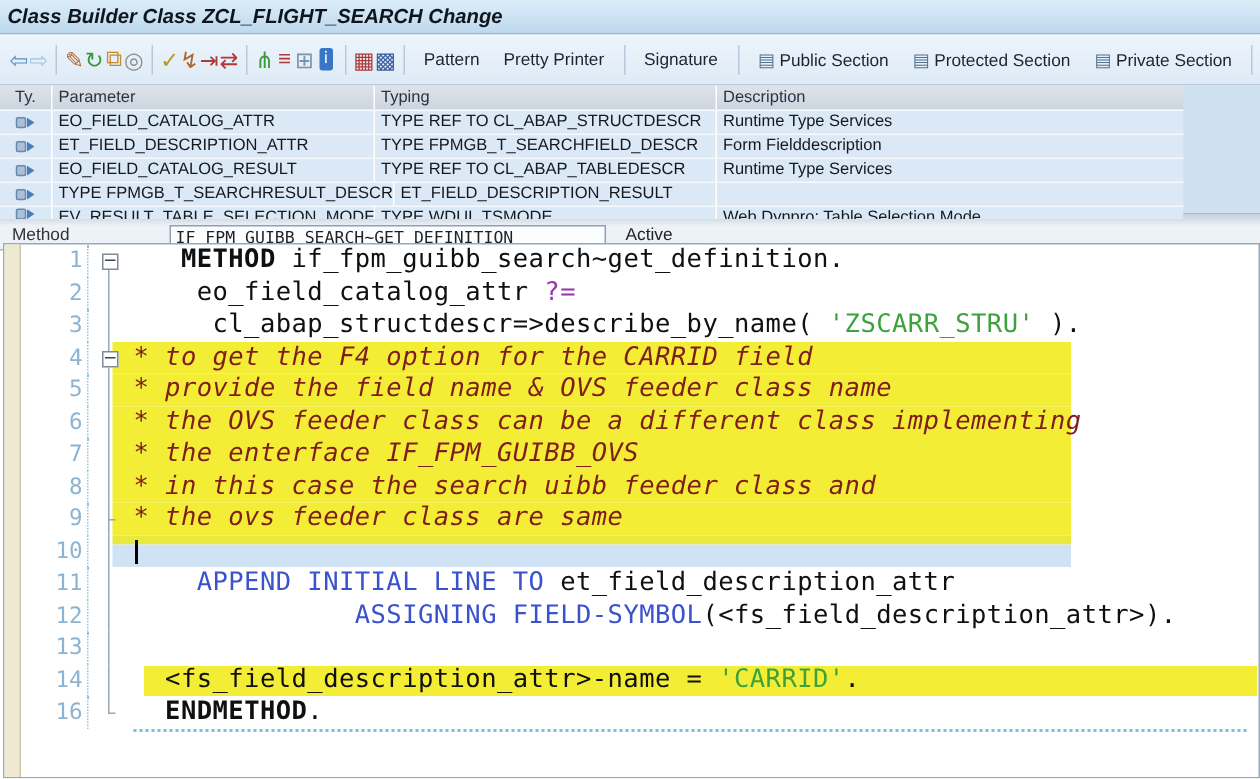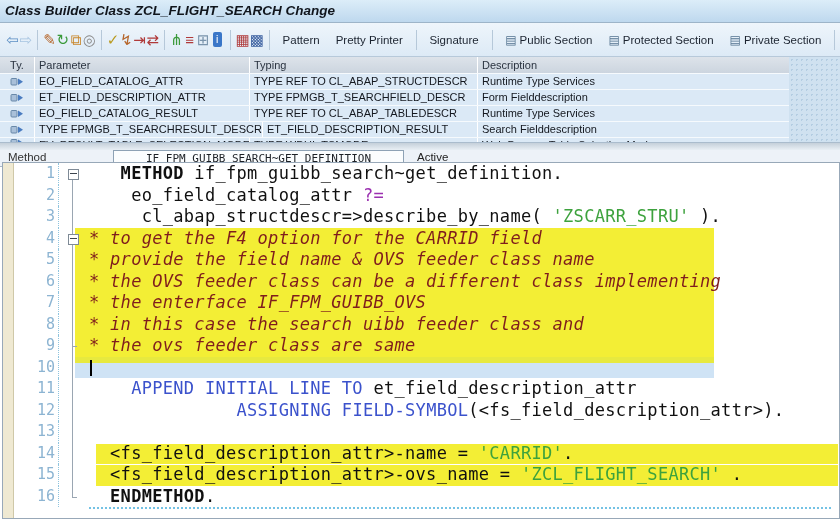--- a/index.html
+++ b/index.html
@@ -16,21 +16,21 @@
     background:linear-gradient(#eef5fb,#ddeaf6);border-bottom:1px solid #b7c9da;
     padding-left:6px;white-space:nowrap;}
   .tbicon{display:inline-block;width:21px;text-align:center;font-size:15px;cursor:pointer;}
   .tbicon.boxed{width:15px;height:15px;line-height:15px;font-size:11px;border-radius:2px;
     background:#3a76c8;color:#fff;margin:0 3px;}
   .tbsep{display:inline-block;width:1px;height:20px;background:#b6c8d9;margin:0 5px;}
   .tbtext{font-size:11.5px;color:#1c2430;padding:3px 8px;cursor:pointer;border-radius:2px;}
   .secicon{font-size:12px;color:#54738f;margin-right:3px;}
 
   
-  .tablewrap{height:85px;display:flex;background:#cfe1f0;border-bottom:1px solid #aabccd;}
+  .tablewrap{height:85px;display:flex;background:#cfe1f0;border-bottom:1px solid #aabccd;flex-direction:column;}
   .tbl{width:789px;flex:none;display:flex;flex-direction:column;overflow:hidden;}
   .thead{display:flex;height:16px;flex:none;background:linear-gradient(#dde3ea,#ccd5df);}
   .thead .cell{font-size:11px;color:#2a3340;line-height:16px;}
   .trow{display:flex;height:15px;flex:none;background:#dbe9f6;border-top:1px solid #f6fafd;cursor:pointer;}
   .trow.clipped{height:8px;overflow:hidden;}
   .cell{padding:0 4px;border-right:1px solid #fff;overflow:hidden;white-space:nowrap;
         font-size:11px;line-height:15px;color:#14181f;}
   .c0{width:30px;flex:none;padding:0 2px;display:flex;align-items:center;justify-content:center;}
   .c1{width:206px;flex:none;}
   .c2{width:219px;flex:none;}
@@ -39,21 +39,21 @@
     background-image:radial-gradient(#b4cde2 1px,transparent 1px);background-size:5px 5px;}
 
   
   .splitter{height:7px;background:linear-gradient(#c5d0da,#e9eff5);cursor:row-resize;}
 
   
   .methodbar{height:16px;position:relative;background:#edf2f8;border-bottom:1px solid #aab8c6;}
   .mlabel{position:absolute;left:8px;top:1px;font-size:11.5px;color:#333;}
   .minput{position:absolute;left:113px;top:0;width:283px;height:14px;
     border:1px solid #8ea2b5;background:#fbfdfe;color:#1d2126;
-    font-family:"DejaVu Sans Mono",monospace;font-size:11px;padding:0 3px;text-align:center;}
+    font-family:"DejaVu Sans Mono",monospace;font-size:11px;padding:0 3px;}
   .mstatus{position:absolute;left:417px;top:1px;font-size:11.5px;color:#222;}
 
   
   .editor{position:absolute;left:2px;top:162px;width:836px;height:355px;
     border:1px solid #98a8b8;background:#fff;display:flex;cursor:text;}
   .bpmargin{width:10px;flex:none;background:#efe9d2;border-right:1px solid #cfc8a8;cursor:pointer;}
   .lines{flex:1;position:relative;overflow:hidden;}
   .cl{position:relative;height:21.5px;display:flex;}
   .gutter{width:45px;flex:none;text-align:right;padding-right:3px;box-sizing:border-box;
     font-family:"DejaVu Sans Mono",monospace;font-size:15px;line-height:21.5px;color:#8cb4d2;
@@ -165,21 +165,20 @@
           </div>
           <div class="trow">
             <div class="cell c0">
               <svg class="pico" width="15" height="11" viewBox="0 0 15 11">
                 <rect x="1" y="2.5" width="6" height="6.5" rx="1" fill="#a9c0d9" stroke="#6888a8"></rect>
                 <path d="M8 2.5 L13 5.7 L8 9 Z" fill="#4a7cc0"></path>
               </svg>
             </div>
             <div class="cell c2">TYPE FPMGB_T_SEARCHRESULT_DESCR</div>
             <div class="cell c1">ET_FIELD_DESCRIPTION_RESULT</div>
-            <div class="cell c3">Search Fielddescription</div>
           </div>
           <div class="trow clipped">
             <div class="cell c0">
               <svg class="pico" width="15" height="11" viewBox="0 0 15 11">
                 <rect x="1" y="2.5" width="6" height="6.5" rx="1" fill="#a9c0d9" stroke="#6888a8"></rect>
                 <path d="M8 2.5 L13 5.7 L8 9 Z" fill="#4a7cc0"></path>
               </svg>
             </div>
             <div class="cell c1">EV_RESULT_TABLE_SELECTION_MODE</div>
             <div class="cell c2">TYPE WDUI_TSMODE</div>
@@ -324,29 +323,20 @@
         </div>
         <div class="cl hl-line">
           <div class="gutter">14</div>
           <div class="fold">
             <div class="vl"></div>
           </div>
           <div class="code">
             <pre><span class="s-id">  &lt;fs_field_description_attr&gt;-name = </span><span class="s-str">'CARRID'</span><span class="s-id">.</span></pre>
           </div>
         </div>
-        <div class="cl hl-line">
-          <div class="gutter">15</div>
-          <div class="fold">
-            <div class="vl"></div>
-          </div>
-          <div class="code">
-            <pre><span class="s-id">  &lt;fs_field_description_attr&gt;-ovs_name = </span><span class="s-str">'ZCL_FLIGHT_SEARCH'</span><span class="s-id"> .</span></pre>
-          </div>
-        </div>
         <div class="cl">
           <div class="gutter">16</div>
           <div class="fold">
             <div class="vl ht"></div>
             <div class="htick"></div>
           </div>
           <div class="code">
             <pre><span class="s-id">  </span><span class="s-kwb">ENDMETHOD</span><span class="s-id">.</span></pre>
           </div>
         </div>

